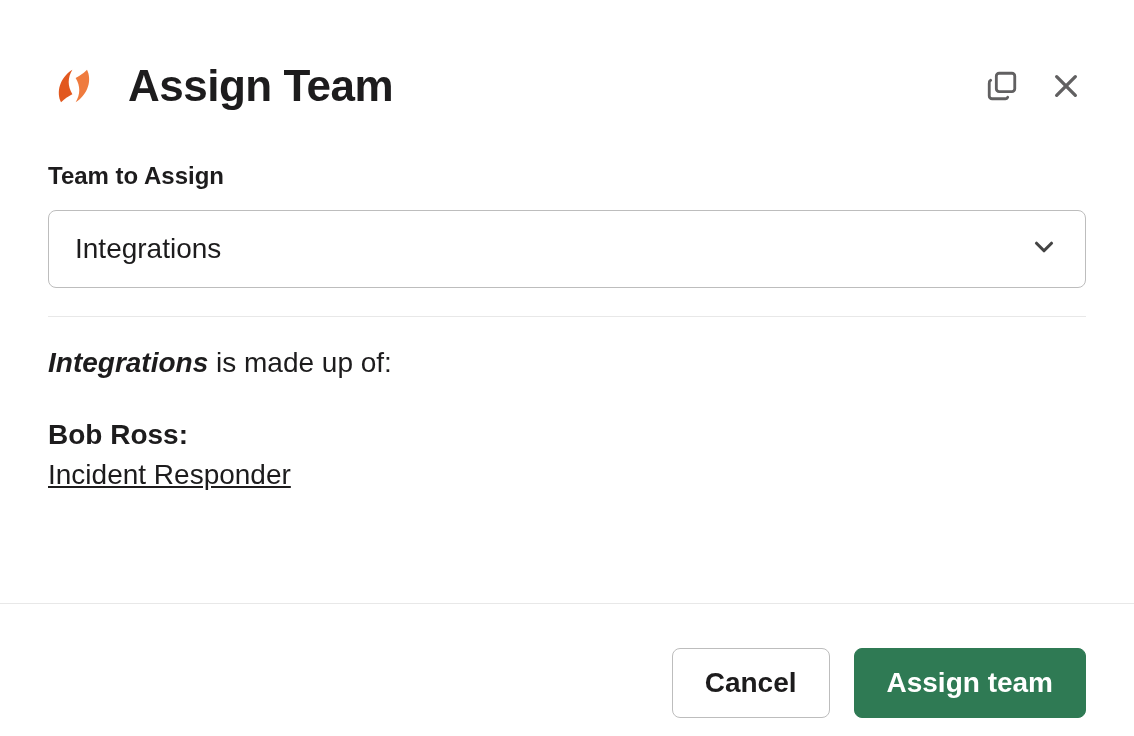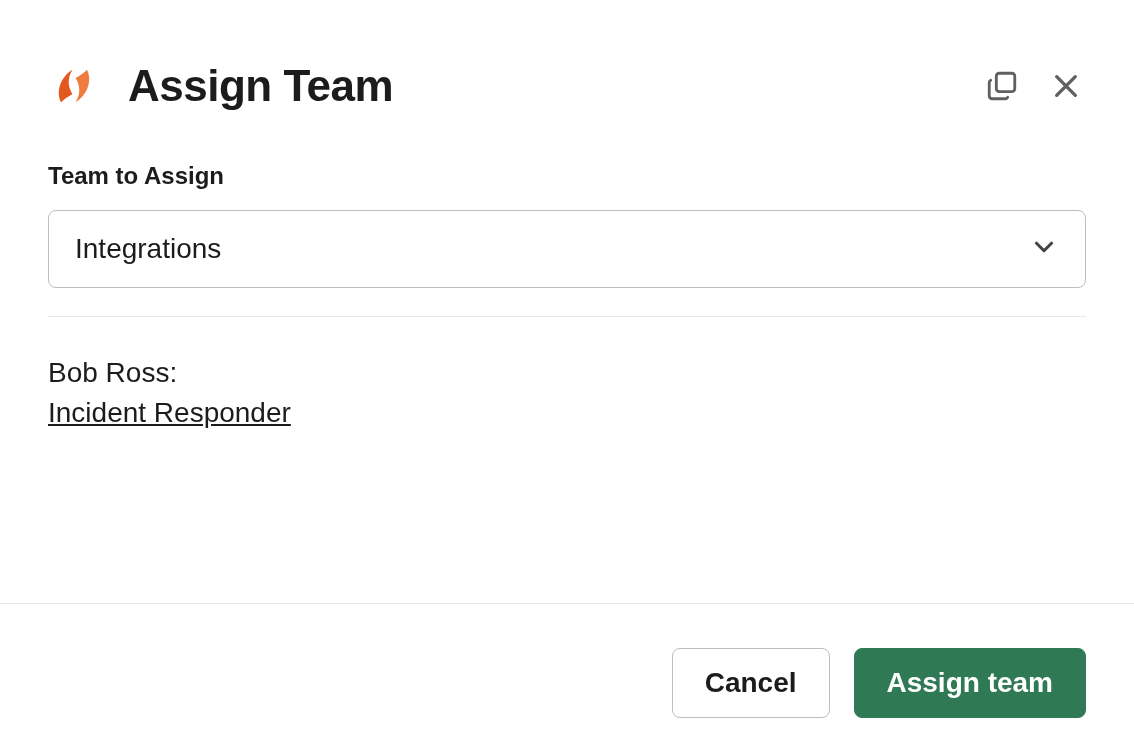--- a/index.html
+++ b/index.html
@@ -97,21 +97,21 @@
       font-weight: 400;
       color: #1d1c1d;
     }
     .desc-line .team-name {
       font-weight: 700;
       font-style: italic;
     }
     .members { margin-top: 40px; }
     .member-name {
       font-size: 28px;
-      font-weight: 400;
+      font-weight: 700;
     }
     .member-role {
       font-size: 28px;
       font-weight: 400;
       margin-top: 8px;
       text-decoration: underline;
     }
     .footer {
       border-top: 1px solid #e8e8e8;
       padding: 44px 48px 38px 48px;
@@ -175,20 +175,23 @@
       <span class="select-value">Integrations</span>
       <span class="chev">
         <svg width="30" height="30" viewBox="0 0 24 24" fill="none" stroke="currentColor" stroke-width="2.5" stroke-linecap="round" stroke-linejoin="round">
           <polyline points="6 9 12 15 18 9"></polyline>
         </svg>
       </span>
     </div>
 
     <hr class="divider">
 
+    <p class="desc-line">
+      <span class="team-name">Integrations</span><span> is made up of:</span>
+    </p>
 
     <div class="members">
       <div>
         <div><span class="member-name colon">Bob Ross</span></div>
         <div class="member-role">Incident Responder</div>
       </div>
     </div>
   </div>
 
   <div class="footer">

